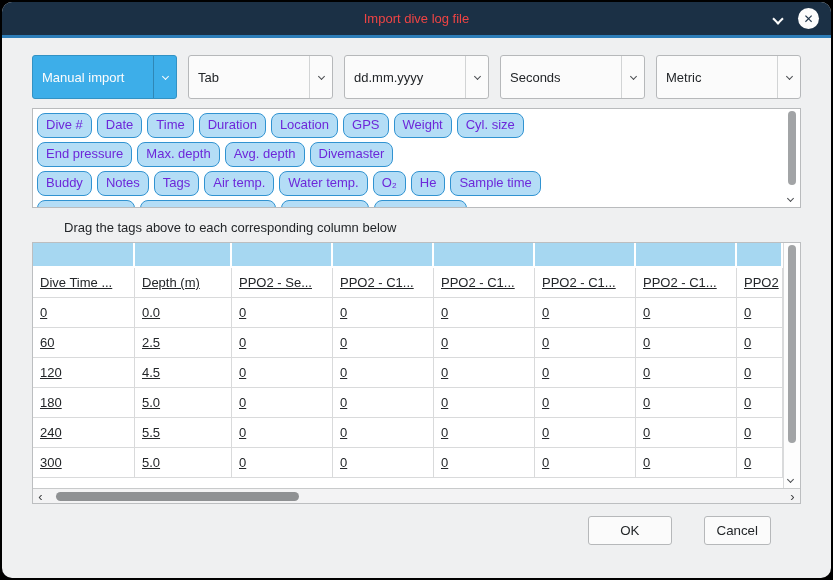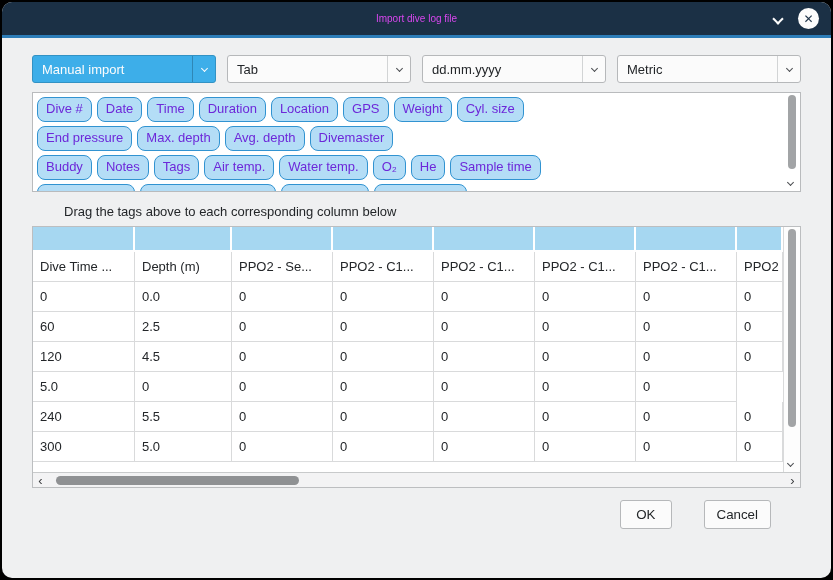--- a/index.html
+++ b/index.html
@@ -5,33 +5,33 @@
   html,body{margin:0;padding:0;background:#000;width:833px;height:580px;overflow:hidden;}
   *{box-sizing:border-box;}
   .window{
     position:absolute;left:2px;top:2px;right:2px;bottom:2px;
     border-radius:10px;overflow:hidden;background:#eff0f1;
     font-family:"Liberation Sans","DejaVu Sans",sans-serif;font-size:13px;color:#232629;
   }
   
   .titlebar{height:36px;background:#1b3045;border-bottom:3px solid #2d7db8;
     display:flex;align-items:center;justify-content:center;position:relative;}
-  .titlebar .title{color:#d946ef;font-size:10px;}
+  .titlebar .title{color:#ef4444;font-size:13px;}
   .tb-icons{position:absolute;right:12px;top:0;bottom:0;display:flex;align-items:center;gap:16px;}
   .chev{display:inline-block;width:8px;height:8px;border-right:2px solid currentColor;
     border-bottom:2px solid currentColor;transform:rotate(45deg);margin-top:-4px;}
   .chev.small{width:5px;height:5px;border-width:1.6px;margin-top:-2px;}
   .tb-chev{color:#fcfcfc;cursor:pointer;}
   .close-btn{width:21px;height:21px;border-radius:50%;background:#fcfcfc;color:#1b3045;
     display:flex;align-items:center;justify-content:center;font-weight:bold;font-size:12px;cursor:pointer;}
   .close-btn::before{content:"\2715";}
   
   .content{padding:17px 30px 0;}
   .combo-row{display:flex;gap:11px;}
-  .combo{flex:1;height:28px;background:#fbfbfb;border:1px solid #b6b8ba;border-radius:3px;
+  .combo{flex:1;height:44px;background:#fbfbfb;border:1px solid #b6b8ba;border-radius:3px;
     display:flex;align-items:center;padding-left:9px;cursor:pointer;overflow:hidden;gap:28px;}
   .combo-arrow-box{margin-left:auto;width:23px;align-self:stretch;display:flex;
     align-items:center;justify-content:center;border-left:1px solid #d2d4d5;color:#4a4d50;}
   .combo-blue{background:#3daee9;border-color:#3292c4;color:#fcfcfc;}
   .combo-blue .combo-arrow-box{border-left-color:rgba(0,0,0,0.22);color:#fcfcfc;}
   
   .tagbox{margin-top:9px;height:100px;background:#fff;border:1px solid #b9bbbd;position:relative;overflow:hidden;}
   .tagrows{position:absolute;left:4px;right:20px;top:4px;bottom:0;overflow:hidden;}
   .tagrow{display:flex;gap:5px;margin-bottom:4px;}
   .tag{background:#b4ddf6;border:1.5px solid #3193d1;border-radius:8px;
@@ -42,33 +42,33 @@
   
   .instruction{margin-top:12px;margin-bottom:7px;margin-left:32px;}
   
   .tablepanel{border:1px solid #bcbec0;background:#fff;height:262px;display:flex;flex-direction:column;}
   .table-main{flex:1;display:flex;overflow:hidden;}
   .grid-area{flex:1;overflow:hidden;}
   .grow{display:grid;grid-template-columns:102px 97px 101px 101px 101px 101px 101px minmax(20px,1fr);}
   .droprow{height:25px;border-bottom:2px solid #fff;background:#fff;}
   .dropcell{background:#a6d7f1;border-right:2px solid #fff;cursor:pointer;}
   .hcell,.cell{height:30px;line-height:29px;padding-left:7px;border-right:1px solid #d9dadb;
-    border-bottom:1px solid #d9dadb;white-space:nowrap;overflow:hidden;background:#fff;}
+    border-bottom:1px solid #d9dadb;white-space:nowrap;overflow:hidden;background:#fff;text-decoration:underline;}
   .vsb{width:17px;border-left:1px solid #d9dadb;position:relative;background:#fdfdfd;}
   .vsb .handle{position:absolute;top:2px;left:4px;width:8px;height:198px;background:#a2a4a6;border-radius:4px;cursor:pointer;}
   .vsb .arrowbox{position:absolute;bottom:3px;left:4px;width:8px;color:#4a4d50;cursor:pointer;}
   .hsb{height:15px;border-top:1px solid #c8cacb;display:flex;align-items:center;background:#f3f3f4;}
   .harrow{width:15px;text-align:center;color:#3c3e40;font-size:13px;line-height:13px;cursor:pointer;user-select:none;}
   .htrack{flex:1;height:100%;position:relative;}
   .hhandle{position:absolute;left:8px;top:3px;height:9px;width:243px;background:#8f9193;border-radius:4.5px;cursor:pointer;}
   
   .footer{display:flex;justify-content:flex-end;gap:9px;padding:12px 30px 0;}
   .btn{height:29px;border:1px solid #b6b8ba;border-radius:3px;background:#fbfbfb;
     display:flex;align-items:center;cursor:pointer;color:#232629;}
-  .btn.ok{padding:0 15px;}
+  .btn.ok{padding:0 31px;}
   .btn.cancel{padding:0 12px;margin-left:23px;}
 </style>
 </head>
 <body>
 
 <div class="window">
 
   <div class="titlebar">
     <span class="title">Import dive log file</span>
     <div class="tb-icons">
@@ -87,20 +87,26 @@
           </span>
       </div>
       <div class="combo">
         <span>Tab</span>
         <span class="combo-arrow-box">
             <span class="chev small"></span>
           </span>
       </div>
       <div class="combo">
         <span>dd.mm.yyyy</span>
+        <span class="combo-arrow-box">
+            <span class="chev small"></span>
+          </span>
+      </div>
+      <div class="combo">
+        <span>Seconds</span>
         <span class="combo-arrow-box">
             <span class="chev small"></span>
           </span>
       </div>
       <div class="combo">
         <span>Metric</span>
         <span class="combo-arrow-box">
             <span class="chev small"></span>
           </span>
       </div>
@@ -196,20 +202,21 @@
             <span class="cell">120</span>
             <span class="cell">4.5</span>
             <span class="cell">0</span>
             <span class="cell">0</span>
             <span class="cell">0</span>
             <span class="cell">0</span>
             <span class="cell">0</span>
             <span class="cell">0</span>
           </div>
           <div class="grow">
+            <span class="cell">180</span>
             <span class="cell">5.0</span>
             <span class="cell">0</span>
             <span class="cell">0</span>
             <span class="cell">0</span>
             <span class="cell">0</span>
             <span class="cell">0</span>
             <span class="cell">0</span>
           </div>
           <div class="grow">
             <span class="cell">240</span>

